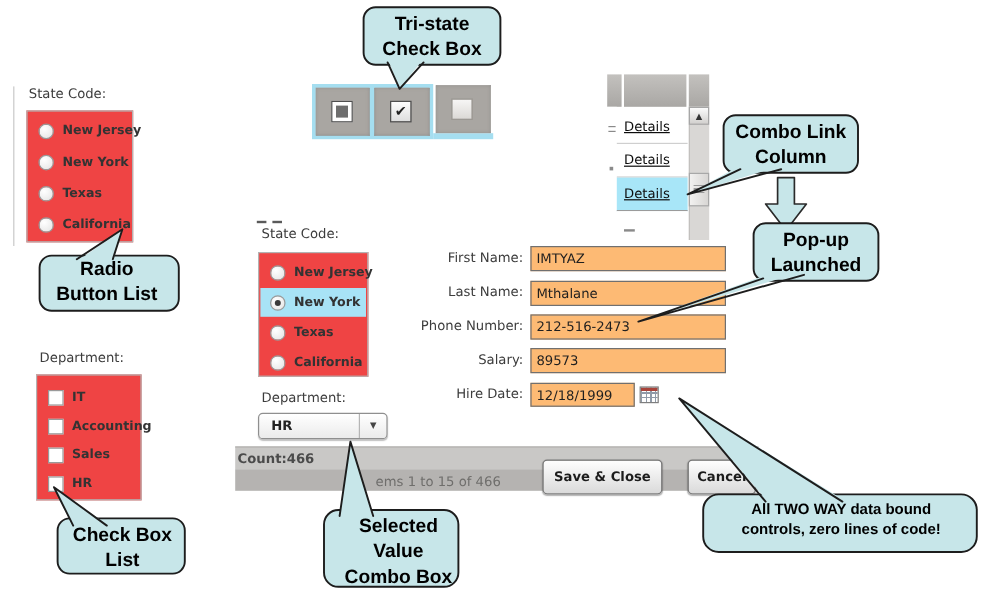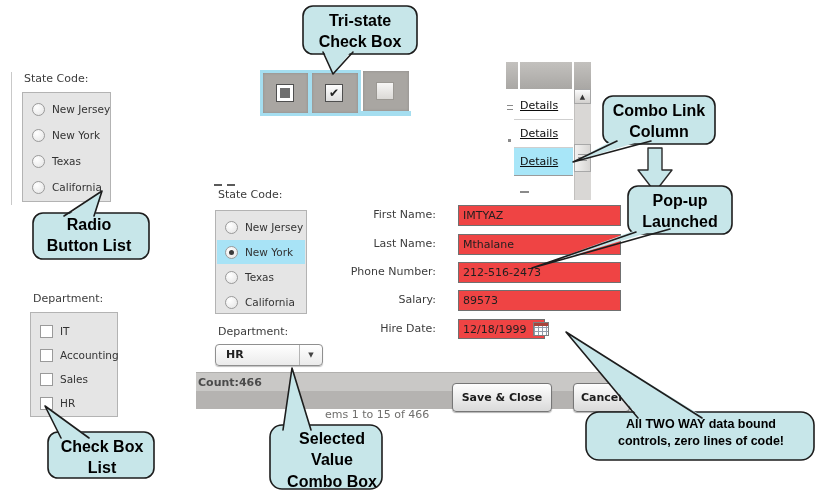--- a/index.html
+++ b/index.html
@@ -1,20 +1,20 @@
 <!DOCTYPE html>
 <html><head>
 <meta charset="utf-8">
 <style>
   html,body{margin:0;padding:0;background:#fff;}
   .stage{position:relative;width:818px;height:497px;background:#fff;overflow:hidden;
          font-family:"DejaVu Sans",sans-serif;}
   .abs{position:absolute;}
   .ui-label{position:absolute;font-size:11px;color:#3c3c3c;white-space:nowrap;}
-  .listbox{position:absolute;background:#e5e5e5;border:1px solid #b3b3b3;box-sizing:border-box;}
+  .listbox{position:absolute;background:#ef4444;border:1px solid #b3b3b3;box-sizing:border-box;font-weight:bold;}
   .opt{position:absolute;left:1px;right:1px;height:24px;display:flex;align-items:center;}
   .opt.sel-row{background:#a8e3f6;}
   .radio{width:13px;height:13px;border-radius:50%;border:1px solid #9a9a9a;
          background:radial-gradient(circle at 35% 30%,#ffffff,#e3e3e3);margin:0 7px 0 8px;
          box-sizing:border-box;flex:none;}
   .radio.sel{display:flex;align-items:center;justify-content:center;}
   .radio.sel::after{content:"";width:5px;height:5px;border-radius:50%;background:#3a3a3a;}
   .cb{width:13px;height:13px;border:1px solid #9a9a9a;background:#fff;margin:0 7px 0 8px;
       box-sizing:border-box;flex:none;}
   .opt-label{font-size:10.5px;color:#333;white-space:nowrap;}
@@ -42,22 +42,22 @@
           font-size:7px;color:#333;}
   .sb-thumb{position:absolute;background:linear-gradient(90deg,#f2f1f0,#d8d6d4);
           border:1px solid #a8a8a8;box-sizing:border-box;display:flex;align-items:center;justify-content:center;}
   .sb-thumb::after{content:"";width:9px;height:8px;
           background:repeating-linear-gradient(#9a9a9a 0 1px,transparent 1px 3px);}
   .gmark{position:absolute;background:#8a8a8a;}
 
   
   .popup{position:absolute;background:#fff;}
   .flabel{position:absolute;width:110px;text-align:right;font-size:11px;color:#3c3c3c;white-space:nowrap;}
-  .tinput{position:absolute;height:21px;border:1px solid #707070;background:#ef4444;
-          font:11px "DejaVu Sans",sans-serif;color:#1f1f1f;padding:2px 4px;box-sizing:border-box;margin-left:16px;}
+  .tinput{position:absolute;height:21px;border:1px solid #707070;background:#fdba74;
+          font:11px "DejaVu Sans",sans-serif;color:#1f1f1f;padding:2px 4px;box-sizing:border-box;}
   .cal{position:absolute;width:16px;height:14px;border:1px solid #7e7e7e;box-sizing:border-box;
        background:
          linear-gradient(#a8433a 0 3px, rgba(0,0,0,0) 3px),
          repeating-linear-gradient(90deg,#8f9aa8 0 1px, rgba(0,0,0,0) 1px 4px),
          repeating-linear-gradient(#8f9aa8 0 1px, rgba(0,0,0,0) 1px 4px),
          #fdfdfd;}
   .combo{position:absolute;border:1px solid #8f8f8f;border-radius:4px;
          background:linear-gradient(#ffffff,#ebebeb);box-shadow:0 1px 1px rgba(0,0,0,.25);
          box-sizing:border-box;}
   .combo-text{position:absolute;left:10px;top:3px;font-size:11px;font-weight:bold;color:#222;}
@@ -194,21 +194,21 @@
     <input class="tinput" style="left: 246px; top: 112px; width: 163px;" readonly="" value="89573">
 
     <div class="flabel" style="left:130px;top:144px;">Hire Date:</div>
     <input class="tinput" style="left: 246px; top: 141px; width: 87px; height: 20px;" readonly="" value="12/18/1999">
     <span class="cal" style="left:337px;top:144px;"></span>
 
     <div class="strip1" style="left:0;top:194px;width:436px;height:19px;">
       <span class="count-lbl">Count:466</span>
     </div>
     <div class="strip2" style="left:0;top:213px;width:436px;height:18px;">
-      <span class="pager-text" style="left:117px;top:17px;margin-left:12px;">ems 1 to 15 of 466</span>
+      <span class="pager-text" style="left:117px;top:4px;">ems 1 to 15 of 466</span>
       <span class="pg on" style="left:283px;top:2px;">|◀</span>
       <span class="pg on" style="left:300px;top:2px;">◀</span>
       <span class="pg off" style="left:314px;top:2px;">▶</span>
       <span class="pg off" style="left:326px;top:2px;">▶|</span>
     </div>
     <button class="btn" style="left:256px;top:205px;width:100px;">Save &amp; Close</button>
     <button class="btn" style="left:377px;top:205px;width:57px;">Cancel</button>
   </div>
 
   <div class="ui-label" style="left:33px;top:292px;">Department:</div>

